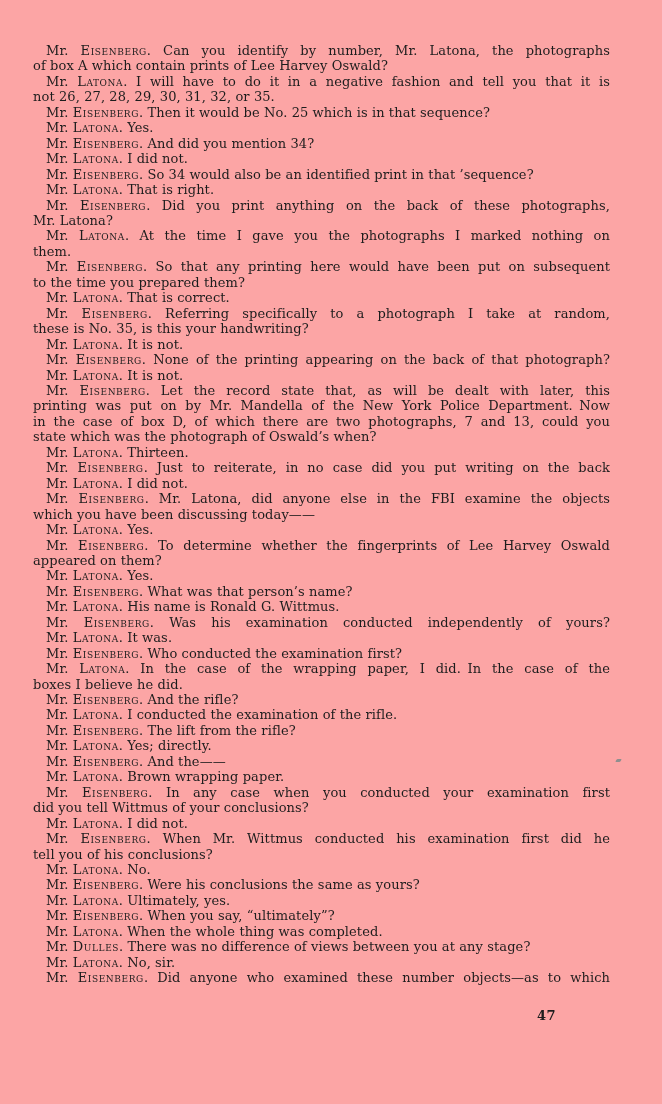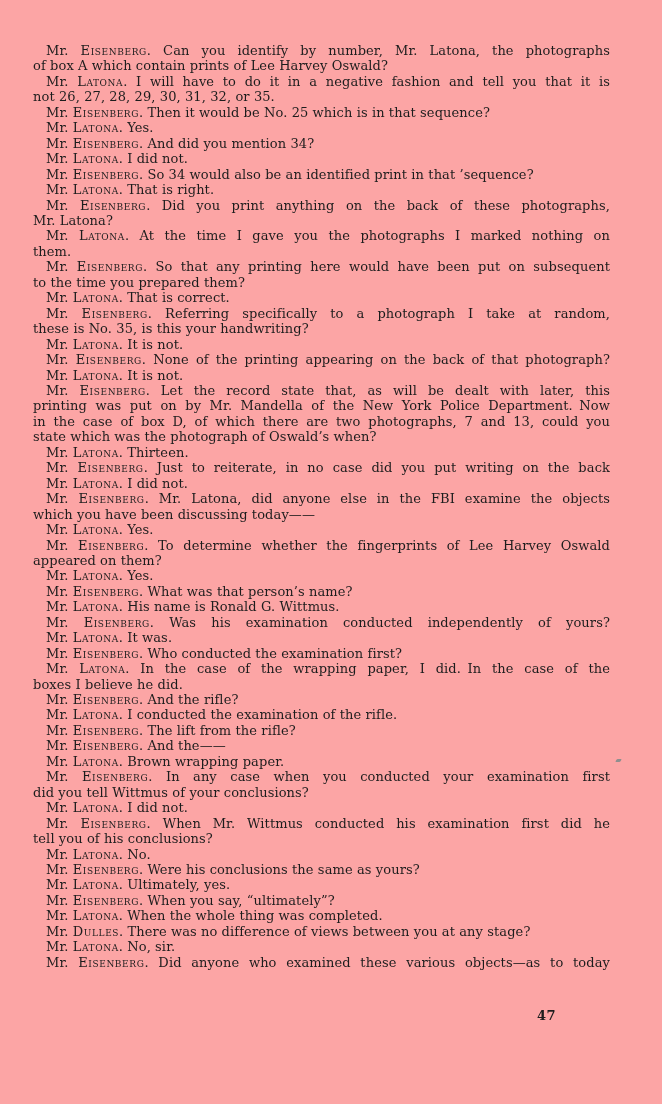--- a/index.html
+++ b/index.html
@@ -157,20 +157,23 @@
       <div class="utterance">
         <div class="line first"><span>Mr. </span><span class="speaker">Eisenberg</span><span>. </span><span>And the rifle?</span></div>
       </div>
       <div class="utterance">
         <div class="line first"><span>Mr. </span><span class="speaker">Latona</span><span>. </span><span>I conducted the examination of the rifle.</span></div>
       </div>
       <div class="utterance">
         <div class="line first"><span>Mr. </span><span class="speaker">Eisenberg</span><span>. </span><span>The lift from the rifle?</span></div>
       </div>
       <div class="utterance">
+        <div class="line first"><span>Mr. </span><span class="speaker">Latona</span><span>. </span><span>Yes; directly.</span></div>
+      </div>
+      <div class="utterance">
         <div class="line first"><span>Mr. </span><span class="speaker">Eisenberg</span><span>. </span><span>And the——</span></div>
       </div>
       <div class="utterance">
         <div class="line first"><span>Mr. </span><span class="speaker">Latona</span><span>. </span><span>Brown wrapping paper.</span></div>
       </div>
       <div class="utterance">
         <div class="line first jfill"><span>Mr. </span><span class="speaker">Eisenberg</span><span>. </span><span>In any case when you conducted your examination first</span></div>
         <div class="line">did you tell Wittmus of your conclusions?</div>
       </div>
       <div class="utterance">
@@ -195,18 +198,18 @@
       <div class="utterance">
         <div class="line first"><span>Mr. </span><span class="speaker">Latona</span><span>. </span><span>When the whole thing was completed.</span></div>
       </div>
       <div class="utterance">
         <div class="line first"><span>Mr. </span><span class="speaker">Dulles</span><span>. </span><span>There was no difference of views between you at any stage?</span></div>
       </div>
       <div class="utterance">
         <div class="line first"><span>Mr. </span><span class="speaker">Latona</span><span>. </span><span>No, sir.</span></div>
       </div>
       <div class="utterance">
-        <div class="line first jfill"><span>Mr. </span><span class="speaker">Eisenberg</span><span>. </span><span>Did anyone who examined these various objects—as to today</span></div>
+        <div class="line first jfill"><span>Mr. </span><span class="speaker">Eisenberg</span><span>. </span><span>Did anyone who examined these number objects—as to which</span></div>
       </div>
     </div>
   <div class="page-number">47</div>
   <div class="scan-tick"></div>
 </div>
 
 </body></html>

